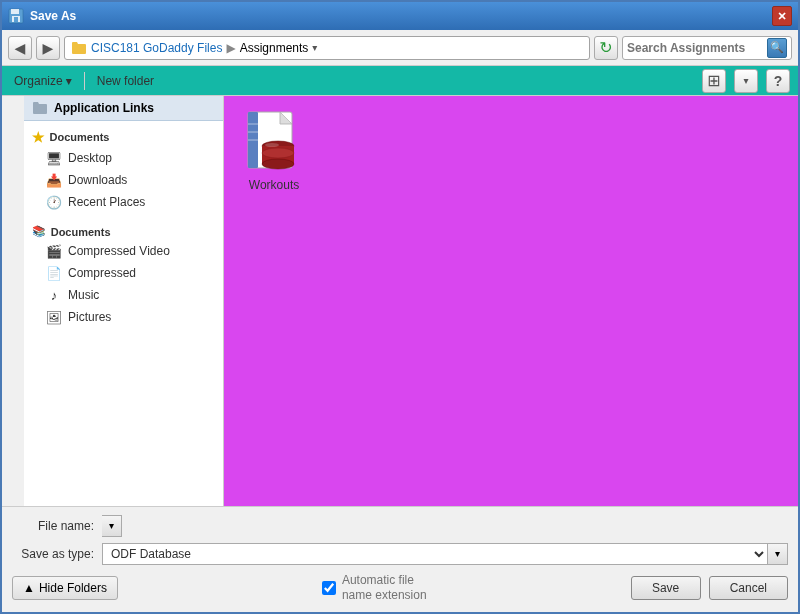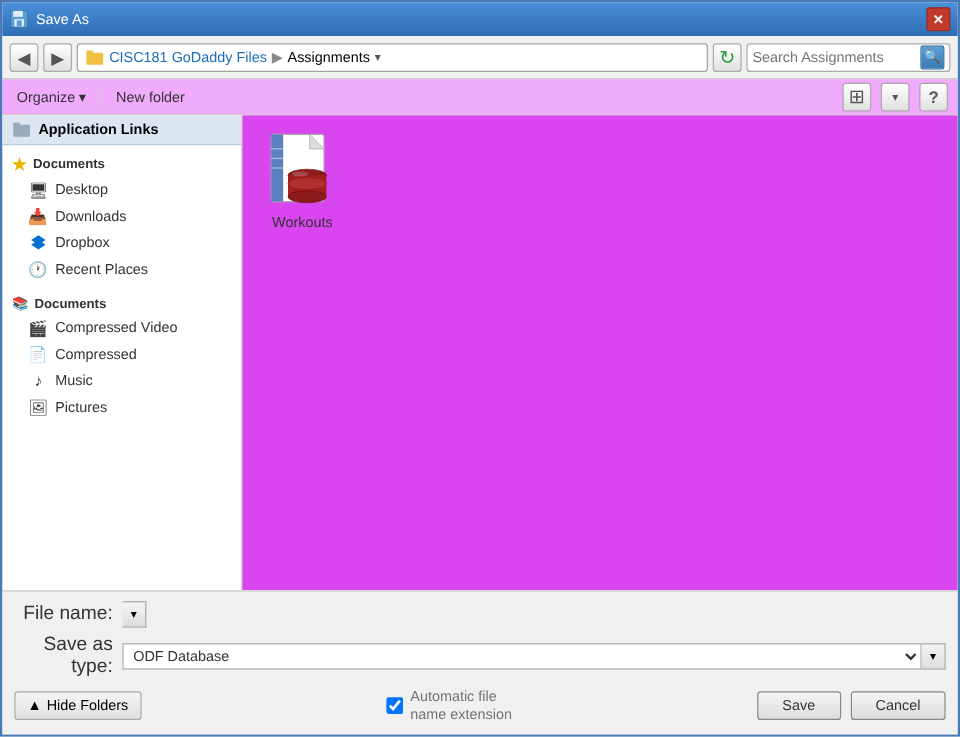--- a/index.html
+++ b/index.html
@@ -28,21 +28,21 @@
     .title-bar-left {
       display: flex;
       align-items: center;
       gap: 6px;
     }
     .title-icon {
       width: 16px;
       height: 16px;
     }
     .title-text {
-      font-weight: normal;
+      font-weight: bold;
       font-size: 12px;
     }
     .title-close {
       width: 20px;
       height: 20px;
       background: #c0392b;
       border: 1px solid #922b21;
       border-radius: 2px;
       color: white;
       display: flex;
@@ -105,38 +105,39 @@
       height: 24px;
       padding: 0 4px;
       width: 170px;
     }
     .search-input {
       border: none;
       outline: none;
       font-size: 12px;
       width: 140px;
       color: #888;
+      font-weight: bold;
     }
     .search-icon-btn {
       background: linear-gradient(to bottom, #5a9fd4, #3a7ab5);
       border: 1px solid #2a6a9a;
       border-radius: 2px;
       width: 20px;
       height: 20px;
       display: flex;
       align-items: center;
       justify-content: center;
       cursor: pointer;
       color: white;
       font-size: 11px;
     }
 
     
     .toolbar {
-      background: #f0abfc;
+      background: #14b8a6;
       border-bottom: 1px solid #ccc;
       padding: 3px 8px;
       display: flex;
       align-items: center;
       gap: 8px;
       height: 30px;
     }
     .toolbar-btn {
       background: none;
       border: none;
@@ -148,20 +149,21 @@
       gap: 3px;
       padding: 2px 4px;
     }
     .toolbar-sep { width: 1px; height: 18px; background: #ccc; }
 
     
     .main-area {
       display: flex;
       flex: 1;
       overflow: hidden;
+      margin-left: 22px;
     }
 
     
     .left-panel {
       width: 200px;
       background: white;
       border-right: 1px solid #ccc;
       display: flex;
       flex-direction: column;
       overflow: hidden;
@@ -255,21 +257,21 @@
       padding: 8px 10px;
     }
     .form-row {
       display: flex;
       align-items: center;
       margin-bottom: 6px;
     }
     .form-label {
       width: 90px;
       text-align: right;
-      font-size: 16px;
+      font-size: 12px;
       padding-right: 8px;
       color: #333;
     }
     .form-input {
       flex: 1;
       height: 22px;
       border: 1px solid #aaa;
       font-size: 12px;
       padding: 0 4px;
       background: #316ac5;
@@ -423,29 +425,20 @@
 
         <div class="nav-item">
           <span class="nav-item-icon">🖥</span>
           <span>Desktop</span>
         </div>
         <div class="nav-item">
           <span class="nav-item-icon">📥</span>
           <span>Downloads</span>
         </div>
         <div class="nav-item">
-          <span class="nav-item-icon">
-            <svg width="16" height="16" viewBox="0 0 16 16">
-                <polygon points="8,2 14,6 8,10 2,6" fill="#0070d1"></polygon>
-                <polygon points="2,10 8,14 14,10 8,6" fill="#0070d1"></polygon>
-              </svg>
-          </span>
-          <span>Dropbox</span>
-        </div>
-        <div class="nav-item">
           <span class="nav-item-icon">🕐</span>
           <span>Recent Places</span>
         </div>
 
         <div class="section-header" style="margin-top:8px;">
           <span>📚</span>
           <span>Documents</span>
         </div>
 
         <div class="nav-item">

